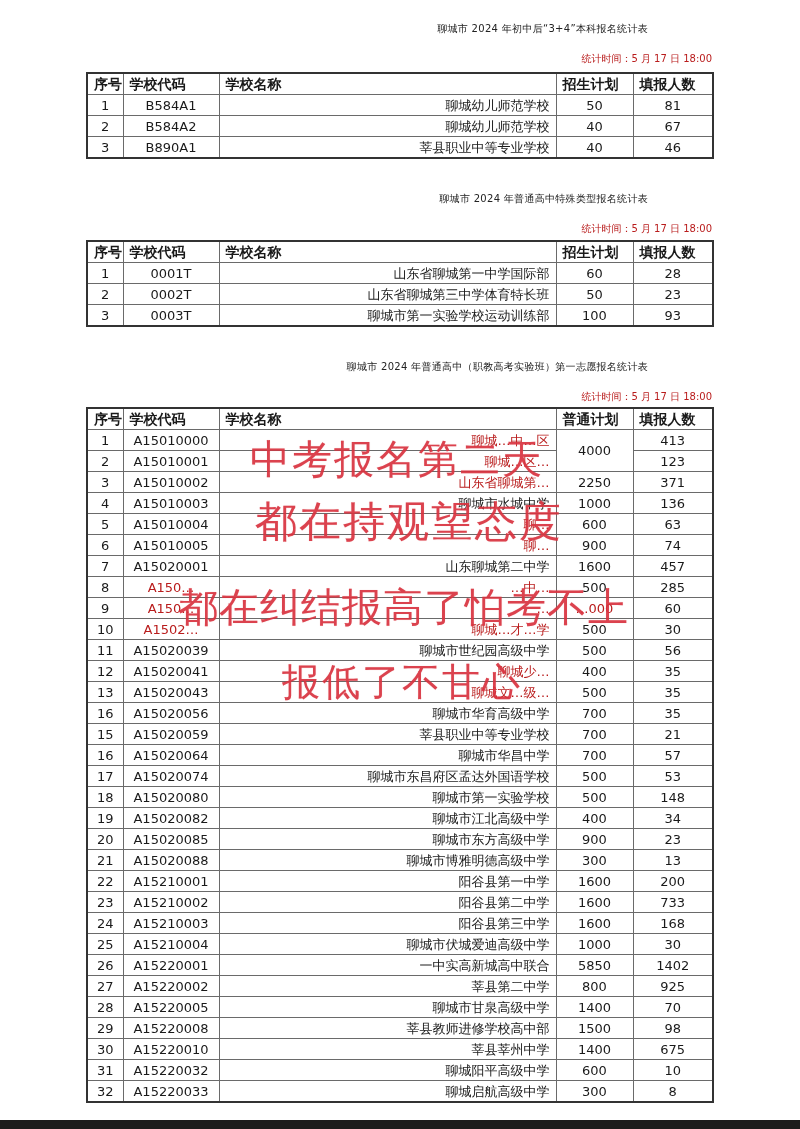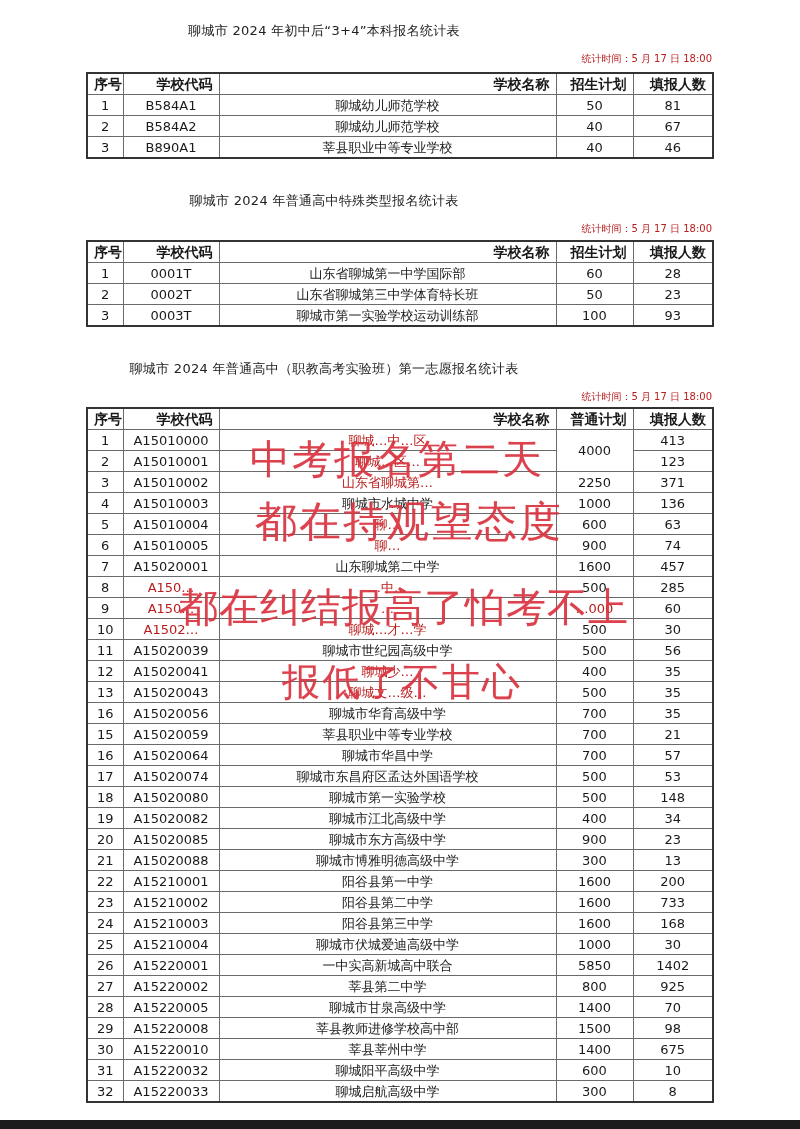--- a/index.html
+++ b/index.html
@@ -2,39 +2,39 @@
 <html><head>
 <meta charset="utf-8">
 <style>
   html, body { margin: 0; padding: 0; }
   body {
     width: 800px; height: 1129px; overflow: hidden; position: relative;
     background: #ffffff; color: #1a1a1a;
     font-family: "DejaVu Sans", "Liberation Sans", sans-serif;
   }
   .title {
-    position: absolute; left: 0; width: 648px; text-align: center;
-    font-size: 13px; letter-spacing: 0.3px; color: #222;
+    position: absolute; left: 0; width: 648px; text-align: right;
+    font-size: 10px; letter-spacing: 0.3px; color: #222;
   }
   .stamp {
     position: absolute; right: 88px; font-size: 10px; color: #b91c1c;
     text-align: right;
   }
   table {
     position: absolute; left: 86px; width: 626px;
     border-collapse: collapse; table-layout: fixed;
     font-size: 13px;
   }
   td, th {
     border: 1px solid #6a6a6a; padding: 0 6px; height: 20px;
     white-space: nowrap; overflow: hidden; line-height: 19px;
   }
-  th { font-weight: bold; font-size: 14px; text-align: right; margin-left: 8px; }
+  th { font-weight: bold; font-size: 14px; text-align: left; margin-left: 8px; }
   td.c { text-align: center; }
-  td.l { text-align: center; }
+  td.l { text-align: right; }
   table { border: 2px solid #333; }
   .obscured { color: #b91c1c; }
   col.c1 { width: 36px; } col.c2 { width: 96px; } col.c3 { width: 337px; }
   col.c4 { width: 77px; } col.c5 { width: 80px; }
 
   .overlay {
     position: absolute; color: #d9333f; opacity: 0.92;
     font-family: "DejaVu Sans", sans-serif; font-weight: 300;
     letter-spacing: 2px; white-space: nowrap; pointer-events: none;
     text-shadow: 0 0 1px rgba(217,51,63,0.3);

